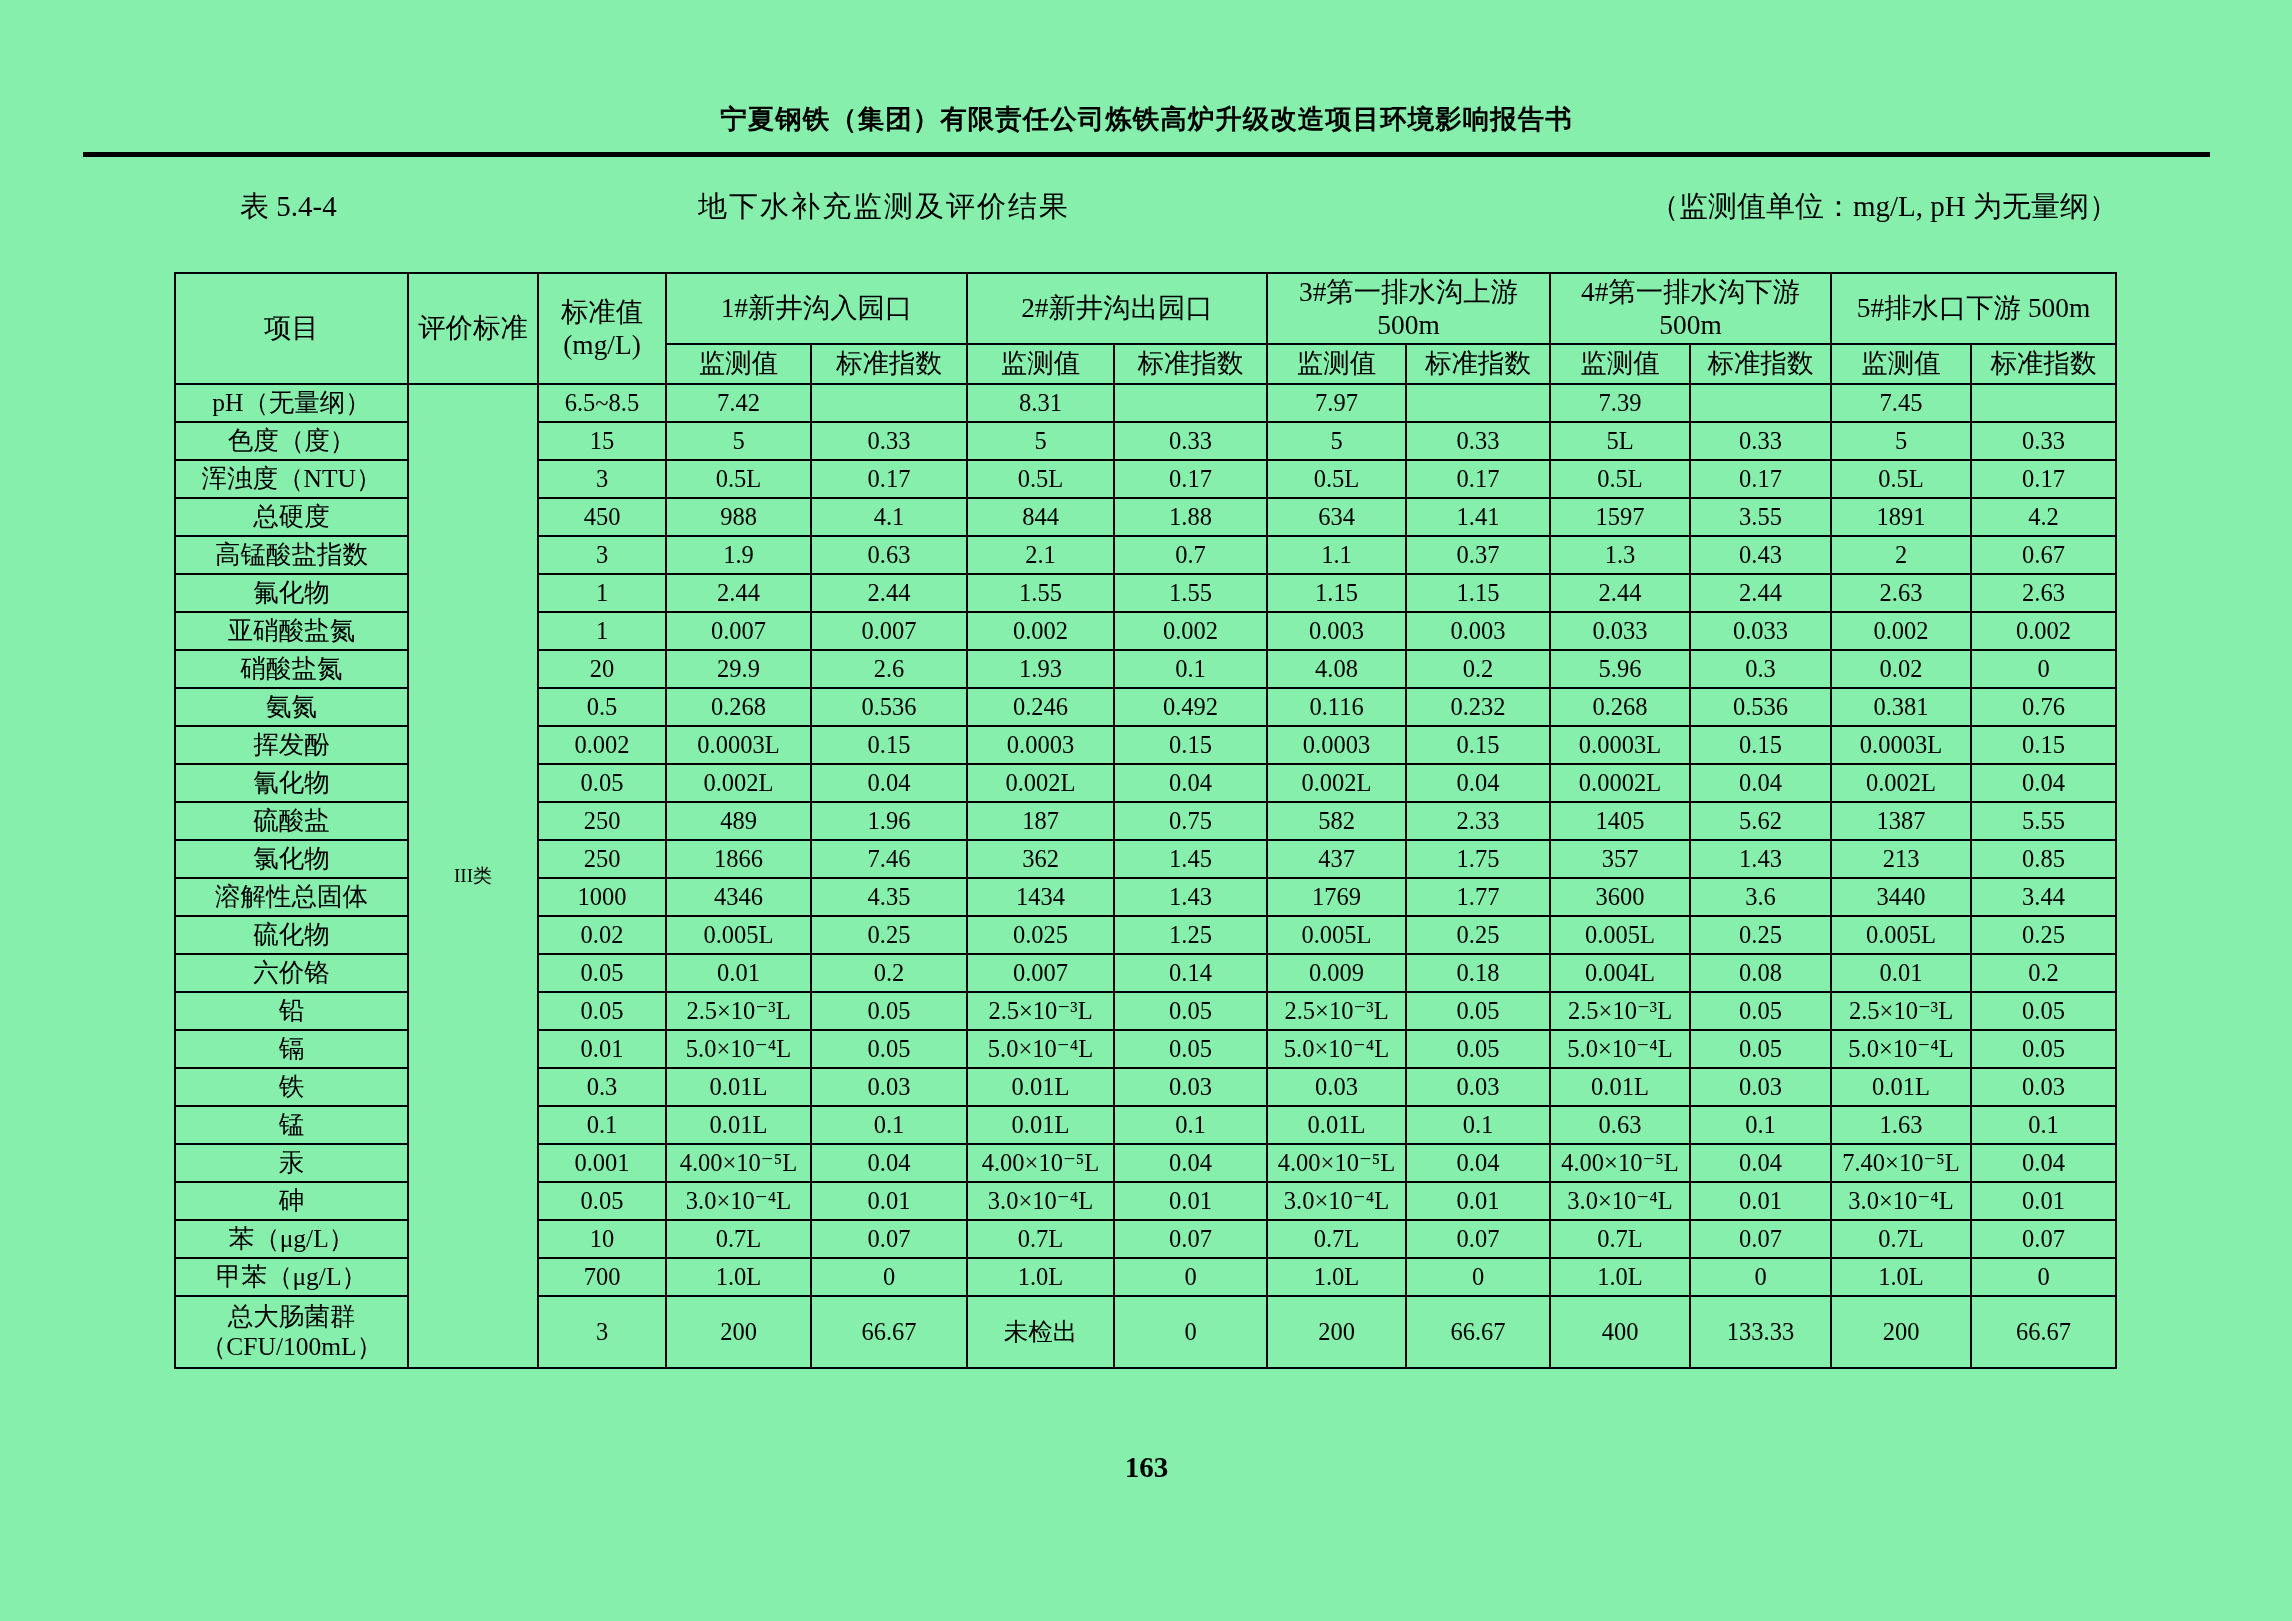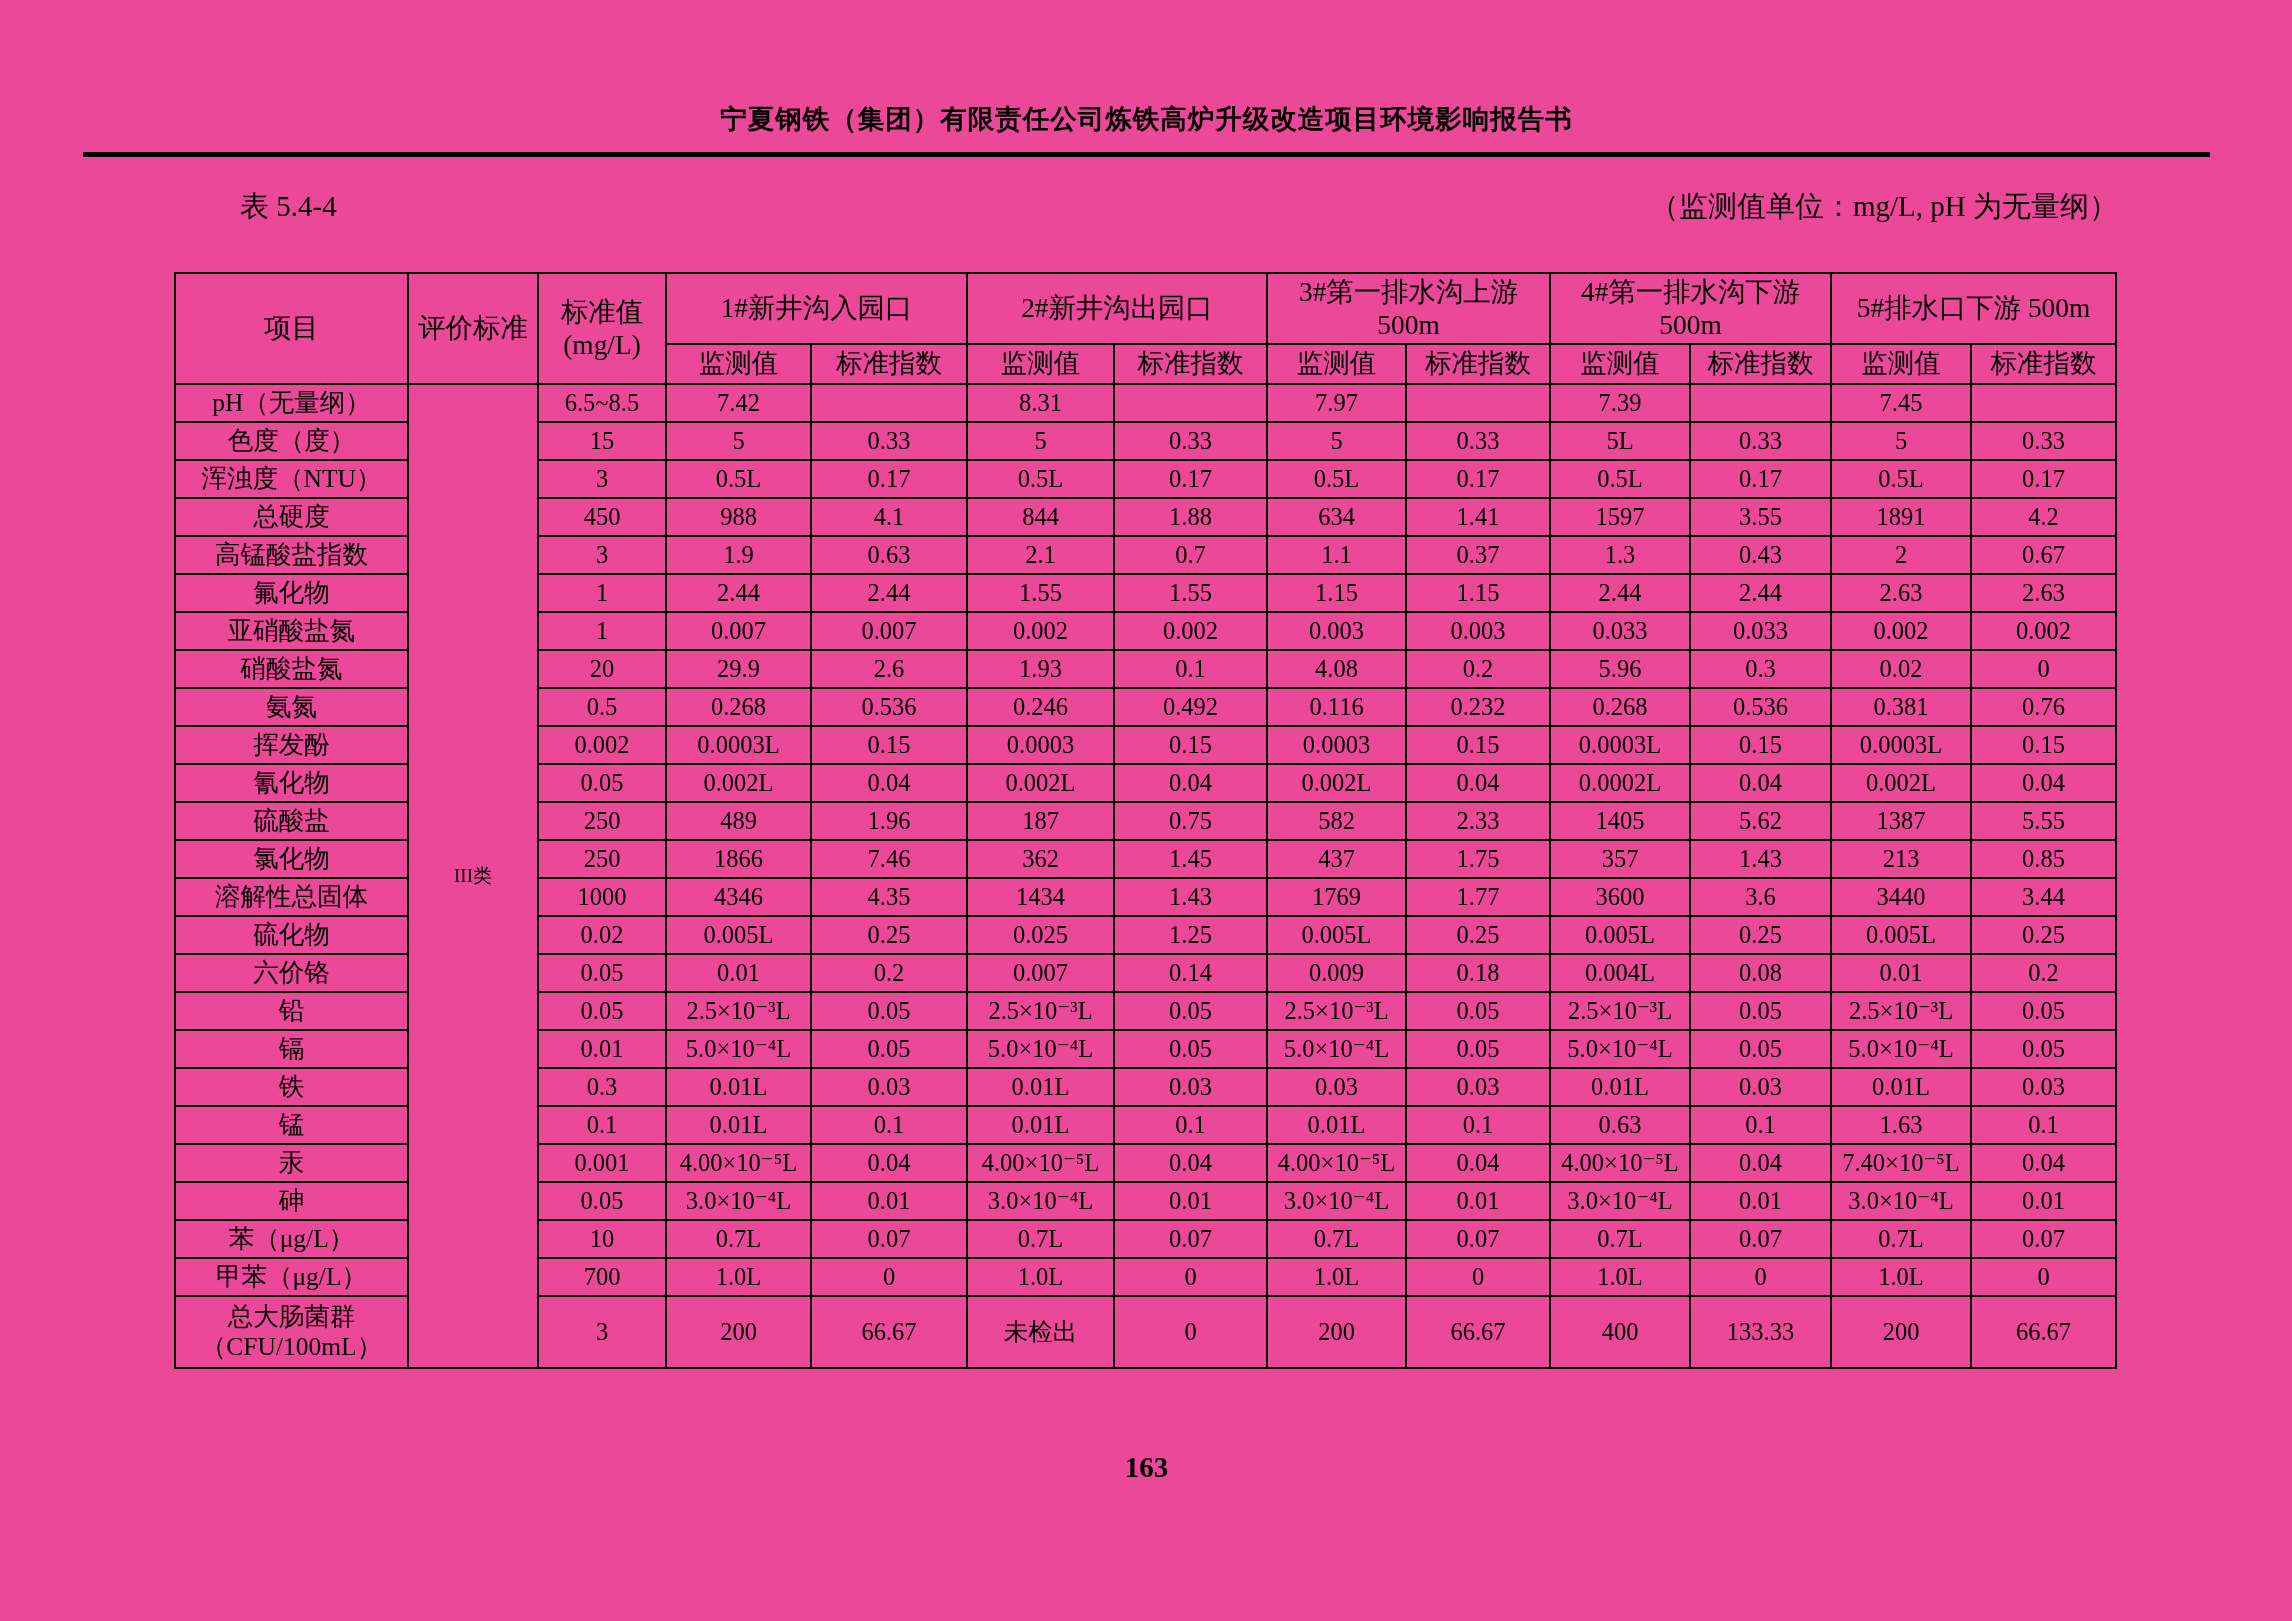--- a/index.html
+++ b/index.html
@@ -1,19 +1,19 @@
 <!DOCTYPE html>
 <html><head>
 <meta charset="utf-8">
 <style>
   html,body{margin:0;padding:0;background:#fff;}
   .page{
     position:relative;
     width:2293px;height:1621px;
-    background:#ec4899;
+    background:#86efac;
     font-family:"Liberation Serif","DejaVu Serif",serif;
     color:#000;
     overflow:hidden;
   }
   .doc-header{
     position:absolute;top:101px;left:0;width:100%;
     text-align:center;font-size:26.5px;font-weight:bold;letter-spacing:1px;
   }
   .header-rule{
     position:absolute;top:152px;left:83px;width:2127px;height:4.9px;background:#000;
@@ -53,20 +53,21 @@
 </head>
 <body>
 
 <div class="page">
 
   <div class="doc-header">宁夏钢铁（集团）有限责任公司炼铁高炉升级改造项目环境影响报告书</div>
   <div class="header-rule"></div>
 
   <div class="caption-row">
     <span class="caption-label">表 5.4-4</span>
+    <span class="caption-title">地下水补充监测及评价结果</span>
     <span class="caption-unit">（监测值单位：mg/L, pH 为无量纲）</span>
   </div>
 
   <table class="monitor">
     <colgroup>
       <col style="width:233px">
         <col style="width:130px">
         <col style="width:128px">
       <col style="width:145px">
         <col style="width:156px">

